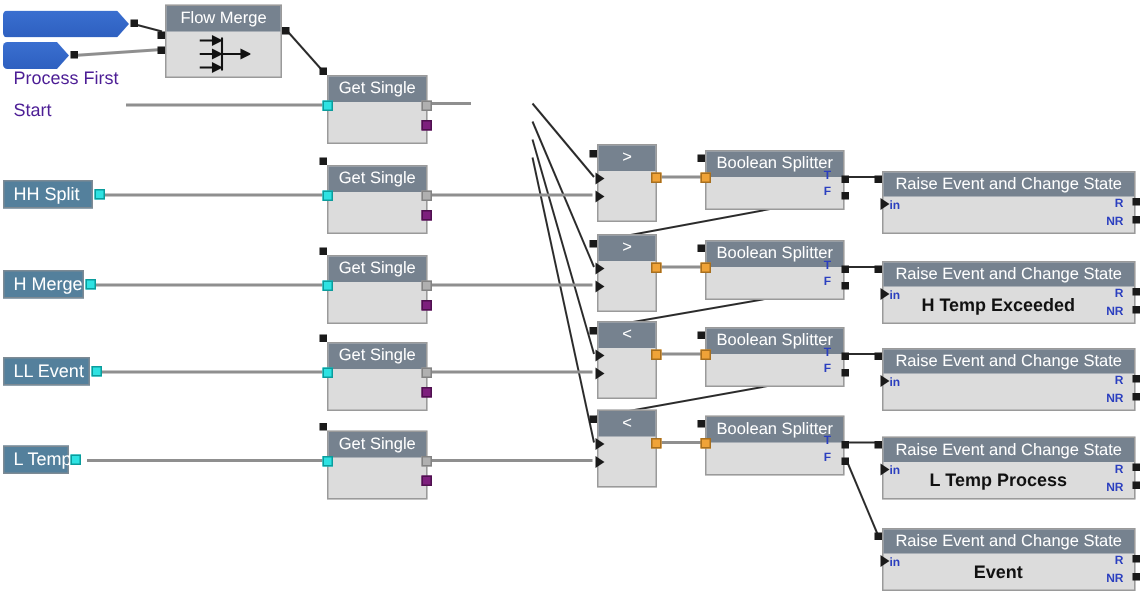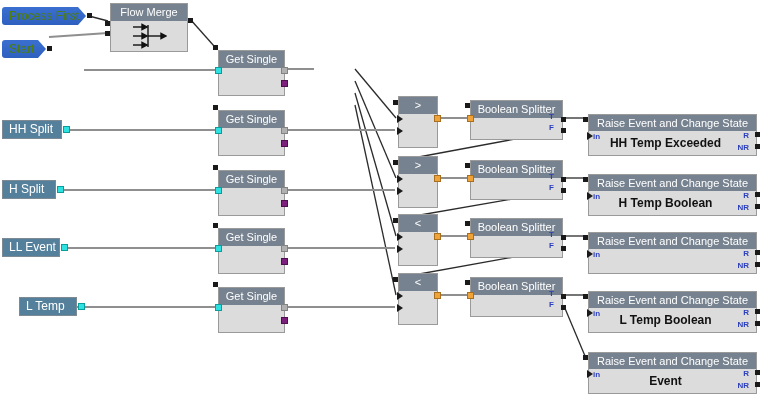--- a/index.html
+++ b/index.html
@@ -16,21 +16,21 @@
   .hd{height:17px;background:var(--node-header);color:#fff;font-size:11px;line-height:17px;
       text-align:center;white-space:nowrap;overflow:hidden;}
   .hd16{height:16px;line-height:16px;}
 
   .tag{position:absolute;height:19px;background:var(--tag-blue);border:1px solid #7d8a94;
        box-sizing:border-box;color:#fff;font-size:12px;line-height:17px;padding-left:6px;white-space:nowrap;}
   .chev{position:absolute;height:18px;}
   .chev-bg{position:absolute;left:0;top:0;right:0;bottom:0;border-radius:3px 0 0 3px;
        background:linear-gradient(#3a6fd0,var(--source-blue));
        clip-path:polygon(0 0,calc(100% - 8px) 0,100% 50%,calc(100% - 8px) 100%,0 100%);}
-  .chev-lbl{position:relative;display:block;color:#4d7c0f;font-size:12px;line-height:18px;padding-left:7px;white-space:nowrap;}
+  .chev-lbl{position:relative;display:block;color:#4c1d95;font-size:12px;line-height:18px;padding-left:7px;white-space:nowrap;margin-top:36px;}
 
   .pt{position:absolute;box-sizing:border-box;}
   .pt.k{width:5px;height:5px;background:#1a1a1a;}
   .pt.cy{width:7px;height:7px;background:var(--port-cyan);border:1px solid #0b9c9c;}
   .pt.og{width:7px;height:7px;background:var(--port-orange);border:1px solid #a86f1e;}
   .pt.gy{width:7px;height:7px;background:var(--port-gray);border:1px solid #838383;}
   .pt.pu{width:7px;height:7px;background:var(--port-purple);border:1px solid #4f104f;}
   .arr{position:absolute;width:0;height:0;border:4px solid transparent;border-left:6px solid #1a1a1a;border-right:0;}
   .plbl{position:absolute;font-size:8px;font-weight:bold;color:var(--port-label-blue);line-height:8px;}
   .re-title{position:absolute;left:0;right:14px;top:21px;text-align:center;font-size:12px;font-weight:bold;color:#111;white-space:nowrap;}
@@ -75,39 +75,39 @@
       <line x1="441" y1="236" x2="469" y2="236"></line>
       <line x1="441" y1="295" x2="469" y2="295"></line>
     </g>
   </svg>
 
   <div class="chev" style="left:2px;top:7px;width:84px">
     <span class="chev-bg"></span>
     <span class="chev-lbl">Process First</span>
     <span class="pt k" style="right:-6px;top:6px"></span>
   </div>
-  <div class="chev" style="left:2px;top:40px;width:44px">
+  <div class="chev" style="left:2px;top:28px;width:44px">
     <span class="chev-bg"></span>
     <span class="chev-lbl">Start</span>
     <span class="pt k" style="right:-6px;top:6px"></span>
   </div>
 
   <div class="tag" style="left:2px;top:120px;width:60px">
     <span>HH Split</span>
     <span class="pt cy" style="right:-9px;top:5px"></span>
   </div>
   <div class="tag" style="left:2px;top:180px;width:54px">
-    <span>H Split</span>
+    <span>H Merge</span>
     <span class="pt cy" style="right:-9px;top:5px"></span>
   </div>
   <div class="tag" style="left:2px;top:238px;width:58px">
     <span>LL Event</span>
     <span class="pt cy" style="right:-9px;top:5px"></span>
   </div>
-  <div class="tag" style="left:19px;top:297px;width:58px">
+  <div class="tag" style="left:2px;top:297px;width:44px">
     <span>L Temp</span>
     <span class="pt cy" style="right:-9px;top:5px"></span>
   </div>
 
   <div class="node" style="left:110px;top:3px;width:78px;height:49px">
     <div class="hd">Flow Merge</div>
     <svg class="fm-icon" width="34" height="26" viewBox="0 0 34 26">
       <g stroke="#111" stroke-width="1.4" fill="#111">
         <line x1="0" y1="4" x2="9" y2="4"></line>
           <polygon points="9,1.5 14,4 9,6.5"></polygon>
@@ -226,53 +226,52 @@
     <span class="pt k" style="right:-4px;top:16px"></span>
     <span class="plbl" style="right:8px;top:23px">F</span>
     <span class="pt k" style="right:-4px;top:27px"></span>
   </div>
 
   <div class="node" style="left:588px;top:114px;width:169px;height:42px">
     <div class="hd hd16">Raise Event and Change State</div>
     <span class="pt k" style="left:-6px;top:2px"></span>
     <span class="arr" style="left:-2px;top:17px"></span>
     <span class="plbl" style="left:4px;top:18px">in</span>
-    <span class="re-title">HH Temp Exceeded</span>
     <span class="plbl" style="right:7px;top:17px">R</span>
     <span class="pt k" style="right:-4px;top:17px"></span>
     <span class="plbl" style="right:7px;top:29px">NR</span>
     <span class="pt k" style="right:-4px;top:29px"></span>
   </div>
   <div class="node" style="left:588px;top:174px;width:169px;height:42px">
     <div class="hd hd16">Raise Event and Change State</div>
     <span class="pt k" style="left:-6px;top:2px"></span>
     <span class="arr" style="left:-2px;top:17px"></span>
     <span class="plbl" style="left:4px;top:18px">in</span>
-    <span class="re-title">H Temp Boolean</span>
+    <span class="re-title">H Temp Exceeded</span>
     <span class="plbl" style="right:7px;top:17px">R</span>
     <span class="pt k" style="right:-4px;top:17px"></span>
     <span class="plbl" style="right:7px;top:29px">NR</span>
     <span class="pt k" style="right:-4px;top:29px"></span>
   </div>
   <div class="node" style="left:588px;top:232px;width:169px;height:42px">
     <div class="hd hd16">Raise Event and Change State</div>
     <span class="pt k" style="left:-6px;top:2px"></span>
     <span class="arr" style="left:-2px;top:17px"></span>
     <span class="plbl" style="left:4px;top:18px">in</span>
     <span class="plbl" style="right:7px;top:17px">R</span>
     <span class="pt k" style="right:-4px;top:17px"></span>
     <span class="plbl" style="right:7px;top:29px">NR</span>
     <span class="pt k" style="right:-4px;top:29px"></span>
   </div>
   <div class="node" style="left:588px;top:291px;width:169px;height:42px">
     <div class="hd hd16">Raise Event and Change State</div>
     <span class="pt k" style="left:-6px;top:2px"></span>
     <span class="arr" style="left:-2px;top:17px"></span>
     <span class="plbl" style="left:4px;top:18px">in</span>
-    <span class="re-title">L Temp Boolean</span>
+    <span class="re-title">L Temp Process</span>
     <span class="plbl" style="right:7px;top:17px">R</span>
     <span class="pt k" style="right:-4px;top:17px"></span>
     <span class="plbl" style="right:7px;top:29px">NR</span>
     <span class="pt k" style="right:-4px;top:29px"></span>
   </div>
   <div class="node" style="left:588px;top:352px;width:169px;height:42px">
     <div class="hd hd16">Raise Event and Change State</div>
     <span class="pt k" style="left:-6px;top:2px"></span>
     <span class="arr" style="left:-2px;top:17px"></span>
     <span class="plbl" style="left:4px;top:18px">in</span>

